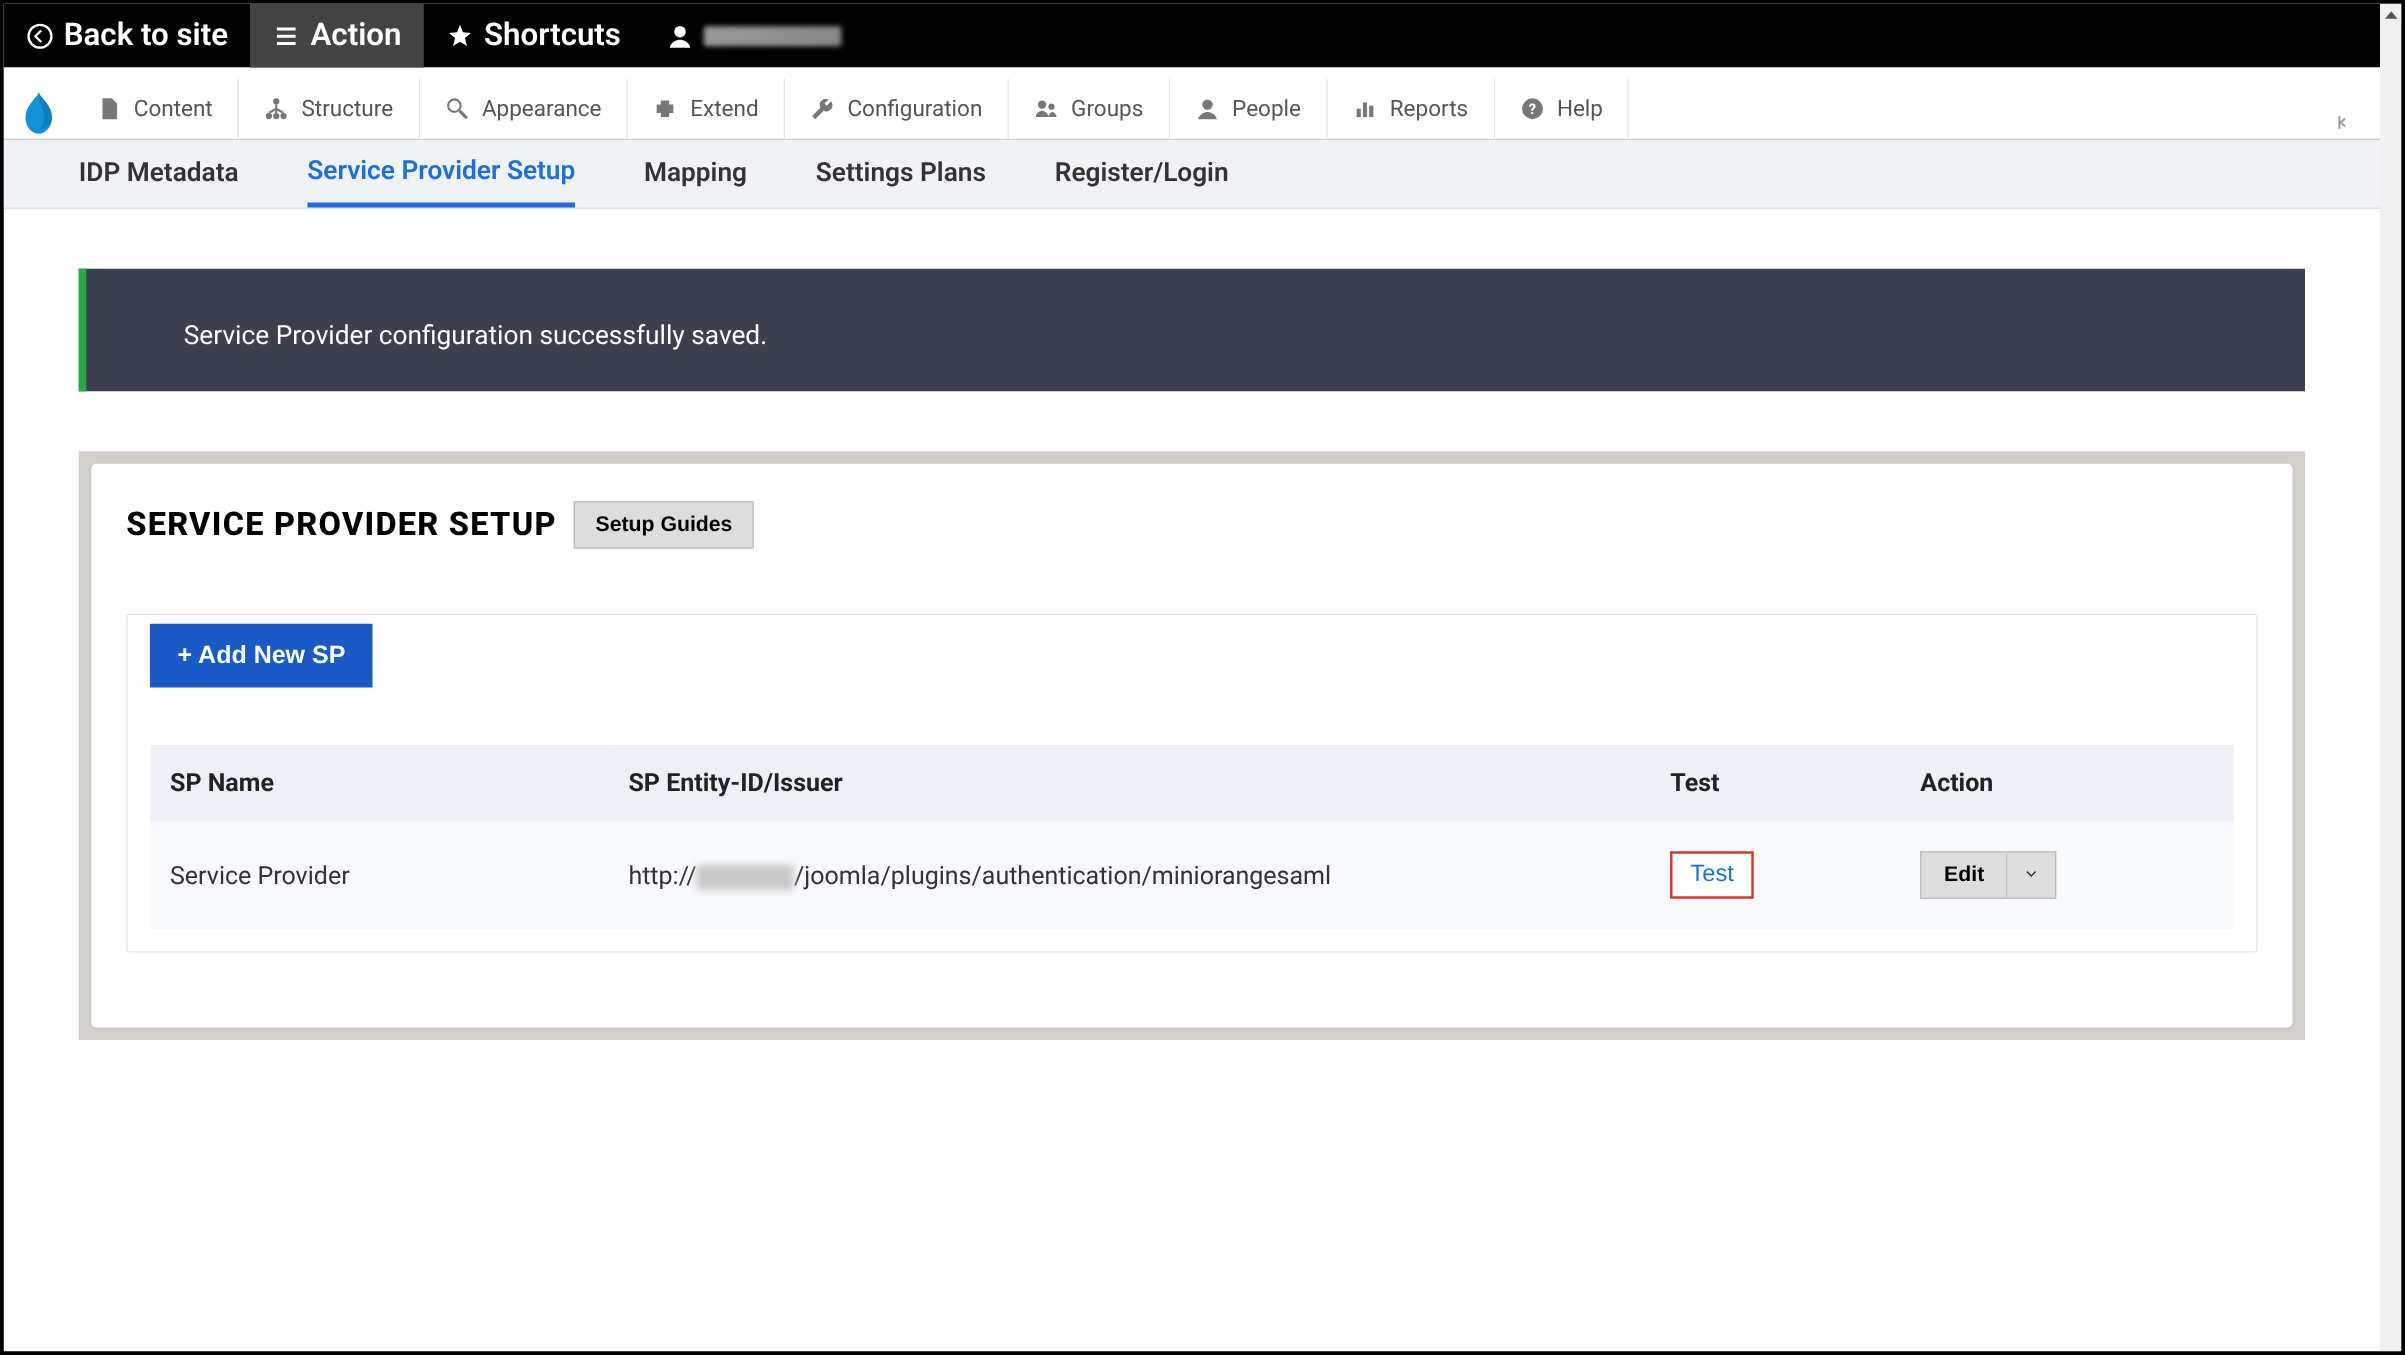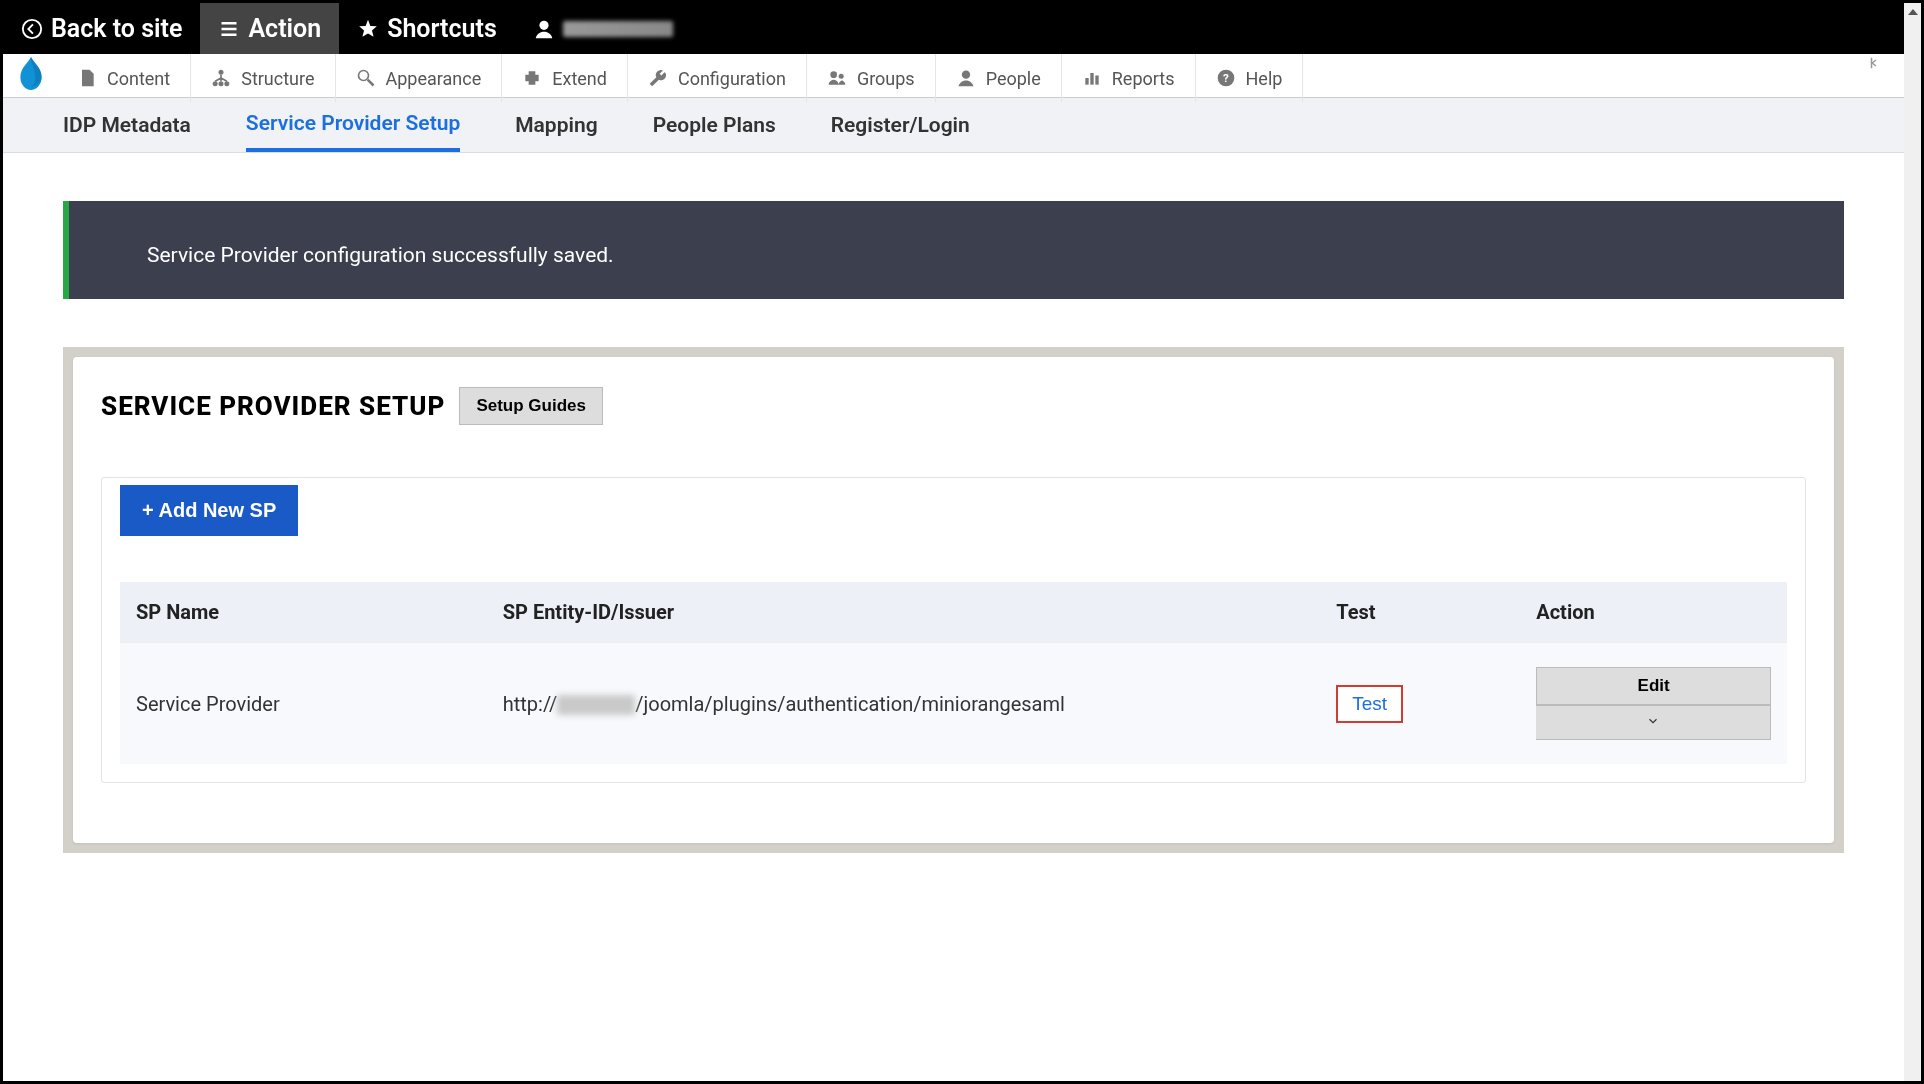--- a/index.html
+++ b/index.html
@@ -14,21 +14,21 @@
 
 .toolbar { background: #000; color: #fff; height: 51px; display: flex; align-items: center; padding: 0; width: calc(100% - 17px); }
 .toolbar-item { display: flex; align-items: center; gap: 8px; padding: 0 18px; height: 51px; font-size: 25px; font-weight: 600; cursor: pointer; }
 .toolbar-item.active { background: #444; }
 .toolbar-item .ti-icon { display:inline-flex; align-items:center; justify-content:center; }
 .toolbar-search { margin-left: 10px; }
 .toolbar-search input { width: 340px; height: 36px; background: #fff; border: none; padding: 0 12px; font-size: 18px; color: #555; }
 .username-blur { width: 110px; height: 16px; background: linear-gradient(90deg, #999, #888); filter: blur(2px); border-radius: 2px; }
 
 
-.admin-menu { background: #fff; border-bottom: 1px solid #ccc; height: 44px; display: flex; align-items: flex-start; padding-left: 8px; width: calc(100% - 17px); }
+.admin-menu { background: #fff; border-bottom: 1px solid #ccc; height: 58px; display: flex; align-items: flex-end; padding-left: 8px; width: calc(100% - 17px); }
 .drupal-logo { width: 40px; height: 40px; display:flex; align-items:center; justify-content:center; margin-right: 6px; }
 .admin-item { display: flex; align-items: center; gap: 10px; padding: 0 20px; height: 48px; border-right: 1px solid #e5e5e5; color: #555; font-size: 18px; cursor: pointer; }
 .admin-right { margin-left: auto; margin-right: 20px; color:#888; }
 
 
 .tabs-wrap { background: #f0f2f6; height: 55px; display: flex; align-items: center; padding-left: 60px; gap: 55px; width: calc(100% - 17px); border-bottom: 1px solid #d9dde3;}
 .tab { font-size: 21px; font-weight: 600; color: #333; cursor: pointer; padding: 13px 0px; }
 .tab.active { color: #1b6fe0; border-bottom: 4px solid #1b6fe0; }
 
 
@@ -51,21 +51,21 @@
 .btn-add { background: #1a5ac6; color: #fff; border: none; padding: 14px 22px; font-size: 20px; font-weight: 600; cursor: pointer; margin-bottom: 46px; }
 
 
 .tbl { width: 100%; border-collapse: collapse; background:#f5f7fb; }
 .tbl th { text-align: left; padding: 18px 16px; font-size: 20px; font-weight: 700; color: #222; background: #edf1f7; }
 .tbl td { padding: 24px 16px; font-size: 20px; color: #333; background:#f7f9fc; border-top: 1px solid #eceef2;}
 .entity-blur { display:inline-block; width: 78px; height: 20px; background:#c9c9c9; filter: blur(3px); vertical-align: middle; border-radius:2px;}
 .btn-test { background: #fff; border: 2px solid #d43a2f; color: #1b6fe0; padding: 6px 14px; font-size: 19px; cursor: pointer; }
 .btn-edit { background: #ddd; border: 1px solid #bbb; padding: 8px 18px; font-size: 17px; font-weight: 600; cursor: pointer; }
 .btn-caret { background: #ddd; border: 1px solid #bbb; border-left:none; padding: 8px 12px; cursor:pointer; }
-.btn-group { display:flex;flex-direction:column; }
+.btn-group { display:flex; }
 .ic { fill: #777; }
 </style>
 </head>
 <body>
 
 <div class="frame">
   <div class="scrollbar-track">
     <div class="scrollbar-up"></div>
   </div>
 
@@ -182,21 +182,21 @@
       <svg width="22" height="18" viewBox="0 0 24 24">
           <path d="M10 5v14M16 8l-5 4 5 4" stroke="#999" stroke-width="2" fill="none"></path>
         </svg>
     </div>
   </div>
 
   <div class="tabs-wrap">
     <div class="tab">IDP Metadata</div>
     <div class="tab active">Service Provider Setup</div>
     <div class="tab">Mapping</div>
-    <div class="tab">People Plans</div>
+    <div class="tab">Settings Plans</div>
     <div class="tab">Register/Login</div>
   </div>
 
   <div class="content">
     <div class="status-box">
       <div class="status-body">Service Provider configuration successfully saved.</div>
     </div>
 
     <div class="panel-outer">
     <div class="panel">

